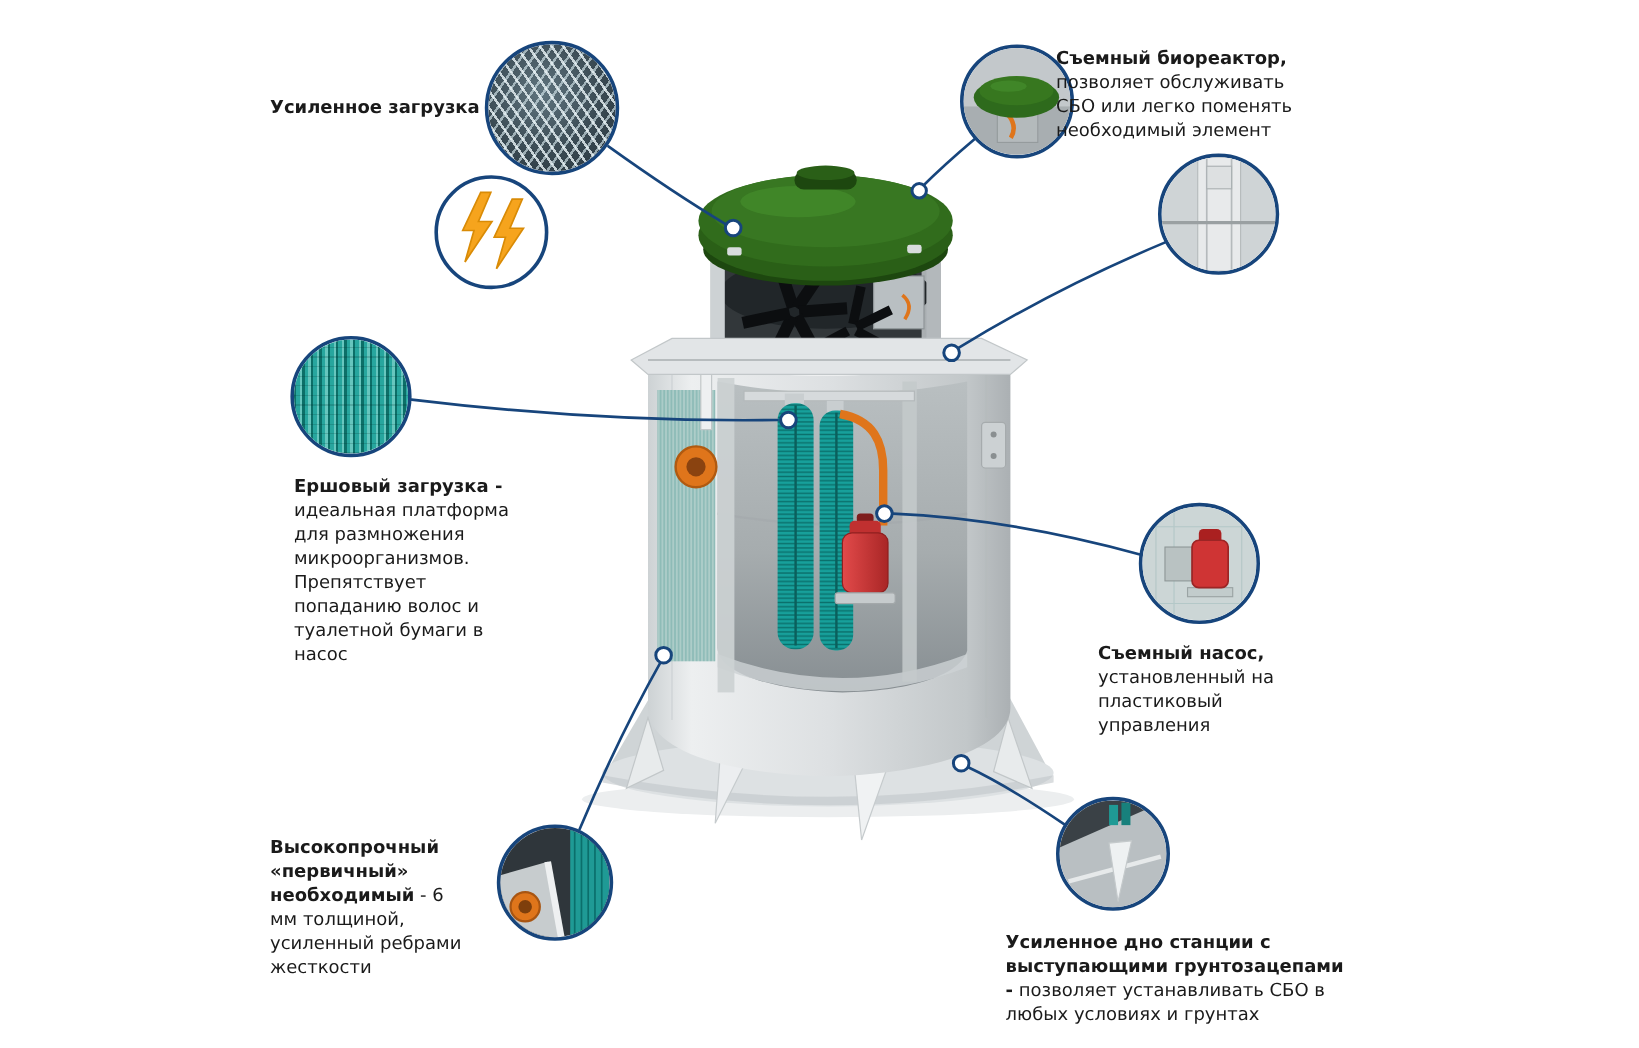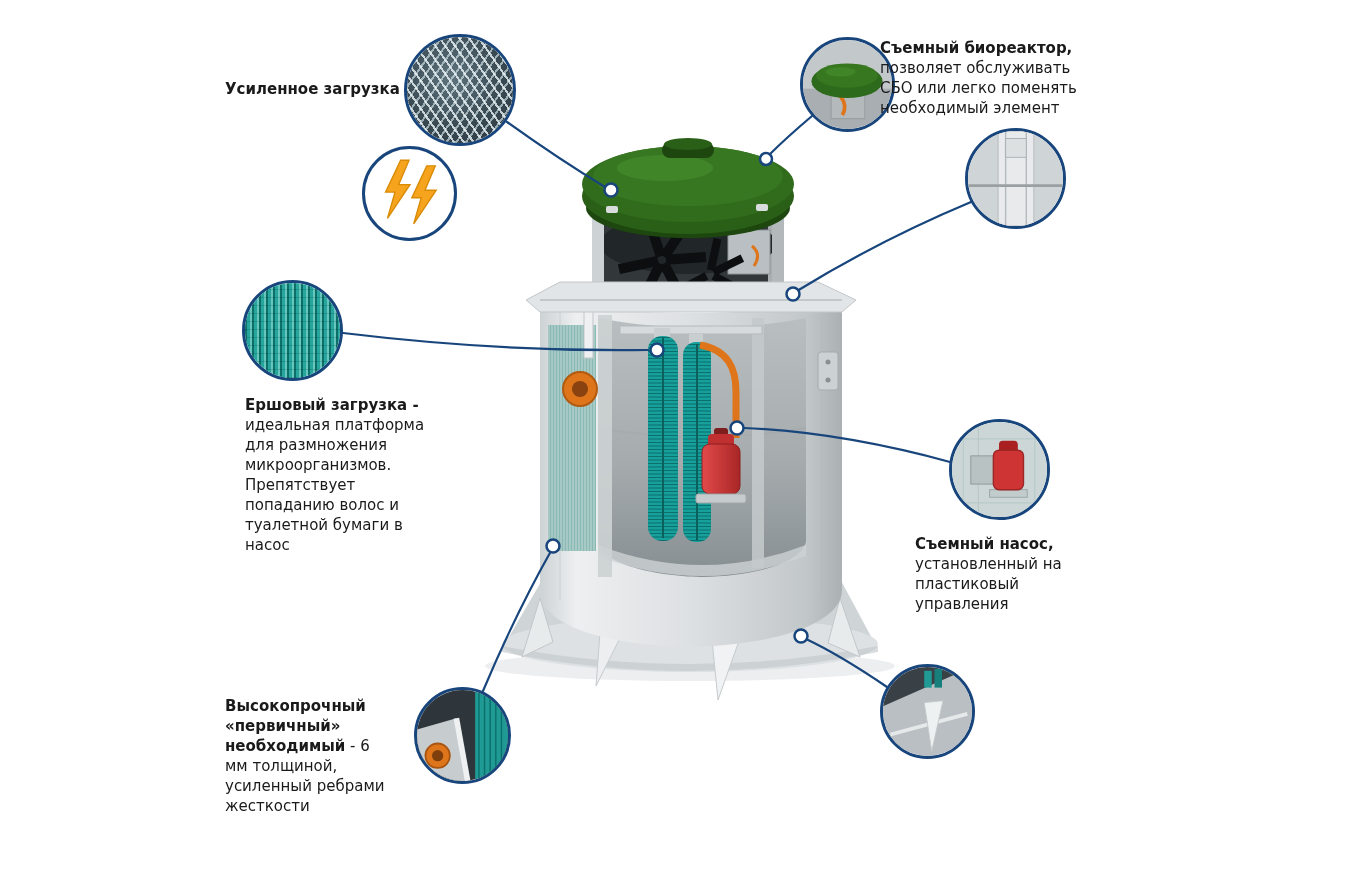--- a/index.html
+++ b/index.html
@@ -308,19 +308,23 @@
     <b>Съемный биореактор,</b>
     <span>позволяет обслуживать СБО или легко поменять необходимый элемент</span>
   </div>
 
 
   <div class="note n-pump">
     <b>Съемный насос,</b>
     <span>установленный на пластиковый управления</span>
   </div>
 
+  <div class="note n-bottom">
+    <b>Усиленное дно станции с выступающими грунтозацепами -</b>
+    <span>позволяет устанавливать СБО в любых условиях и грунтах</span>
+  </div>
 
   <div class="note n-wall">
     <b>Высокопрочный «первичный» необходимый</b>
     <span>- 6 мм толщиной, усиленный ребрами жесткости</span>
   </div>
 
 </div>
 
 </body></html>

